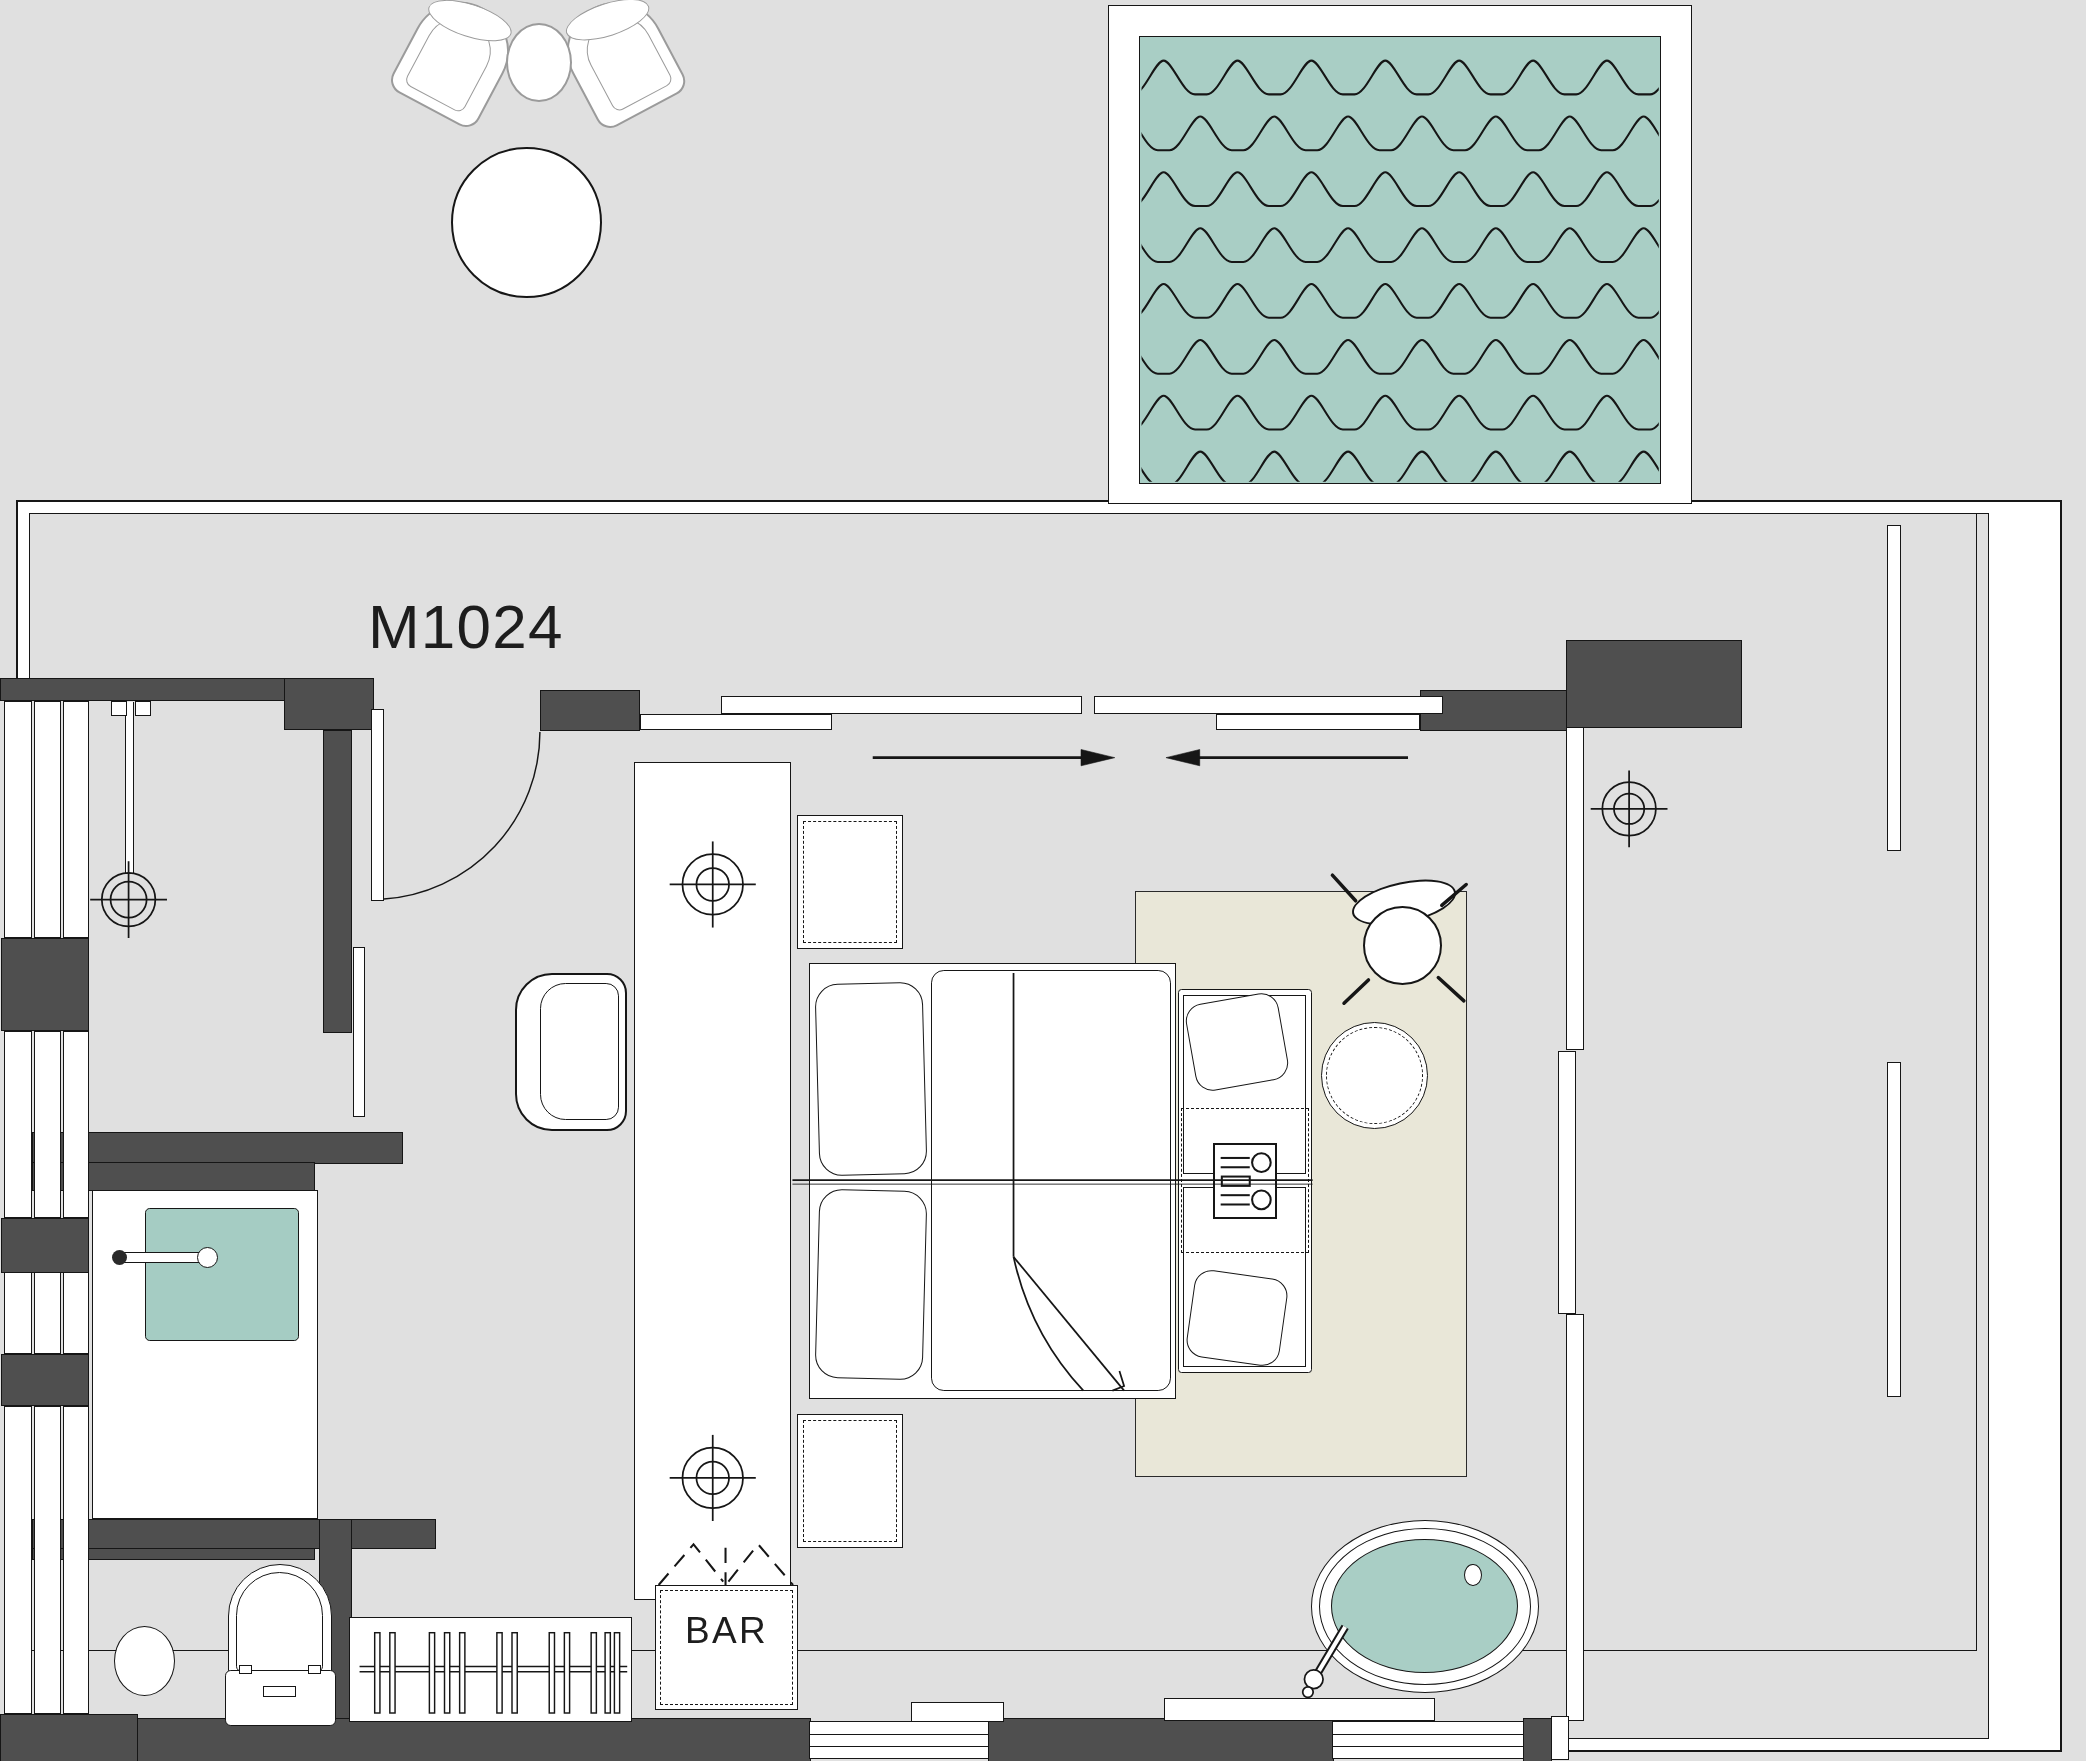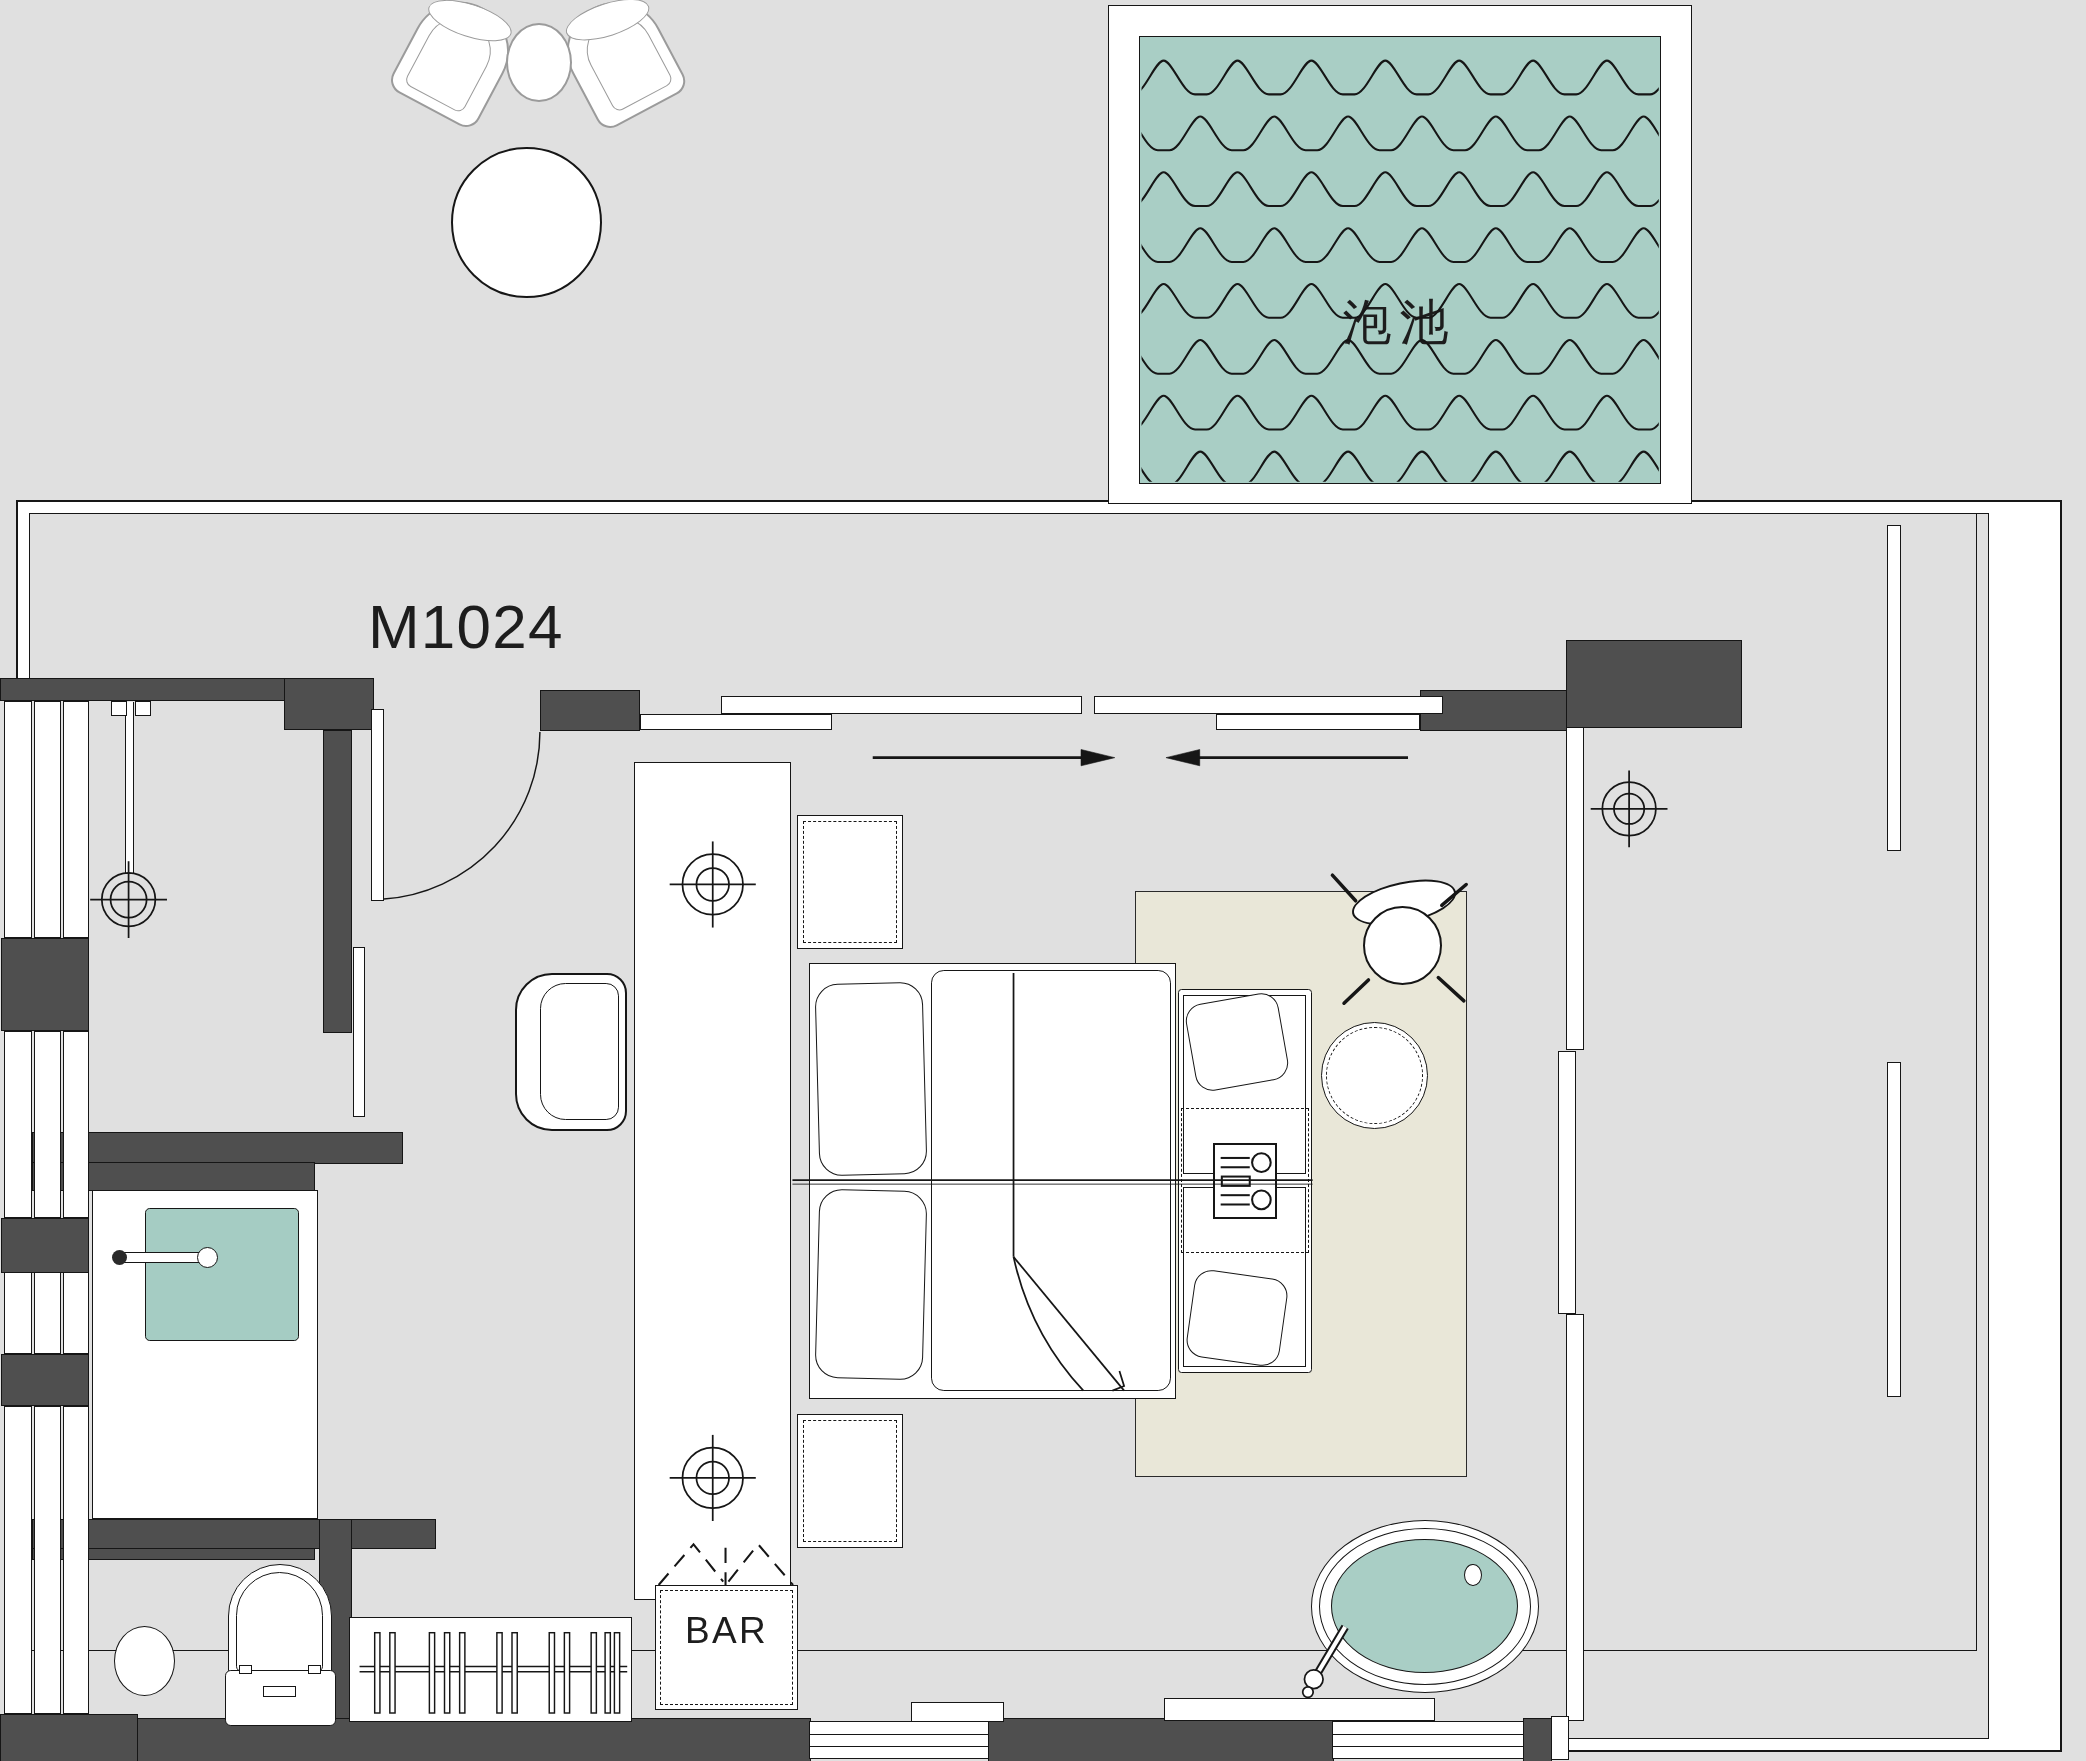--- a/index.html
+++ b/index.html
@@ -37,21 +37,20 @@
   </div>
   <div class="ghost" style="left:571px;top:1.2px;width:98px;height:116px;border-radius:49px 49px 15px 15px;transform:rotate(-28deg)">
     <div class="ghost" style="left:17.5px;top:15px;width:66px;height:87px;border-width:1.7px;border-radius:33px 33px 8.1px 8.1px"></div>
     <div class="ghost" style="left:10.5px;top:-1.2px;width:87px;height:33px;border-width:1.7px;border-radius:50%;transform:rotate(10deg)"></div>
   </div>
   <div class="ghost" style="left:506px;top:23px;width:66px;height:79px;border-radius:50%"></div>
   <div class="wh" style="left:451px;top:147px;width:151px;height:151px;border-radius:50%;border-width:2px"></div>
 
   <div class="wh" style="left:1108px;top:4.7px;width:584px;height:499px;border-width:1.7px"></div>
   <div class="abs" style="left:1139px;top:36px;width:522px;height:448px;background:var(--water);border:1.5px solid var(--line)"></div>
-  <div class="lbl" style="left:1283px;top:290px;width:233px;text-align:center;font-size:49px;letter-spacing:8.1px">泡池</div>
 
   <div class="lbl" style="left:368px;top:591px;font-size:62px;letter-spacing:1.2px">M1024</div>
 
   <div class="abs" style="left:1135px;top:891px;width:332px;height:586px;background:var(--rug);border:1.2px solid #2a2a2a"></div>
 
   <div class="w" style="left:0;top:678px;width:285px;height:23px"></div>
   <div class="w" style="left:284px;top:678px;width:90px;height:52px"></div>
   <div class="w" style="left:540px;top:690px;width:100px;height:41px"></div>
   <div class="w" style="left:1420px;top:690px;width:147px;height:41px"></div>
   <div class="w" style="left:1566px;top:640px;width:176px;height:88px"></div>

